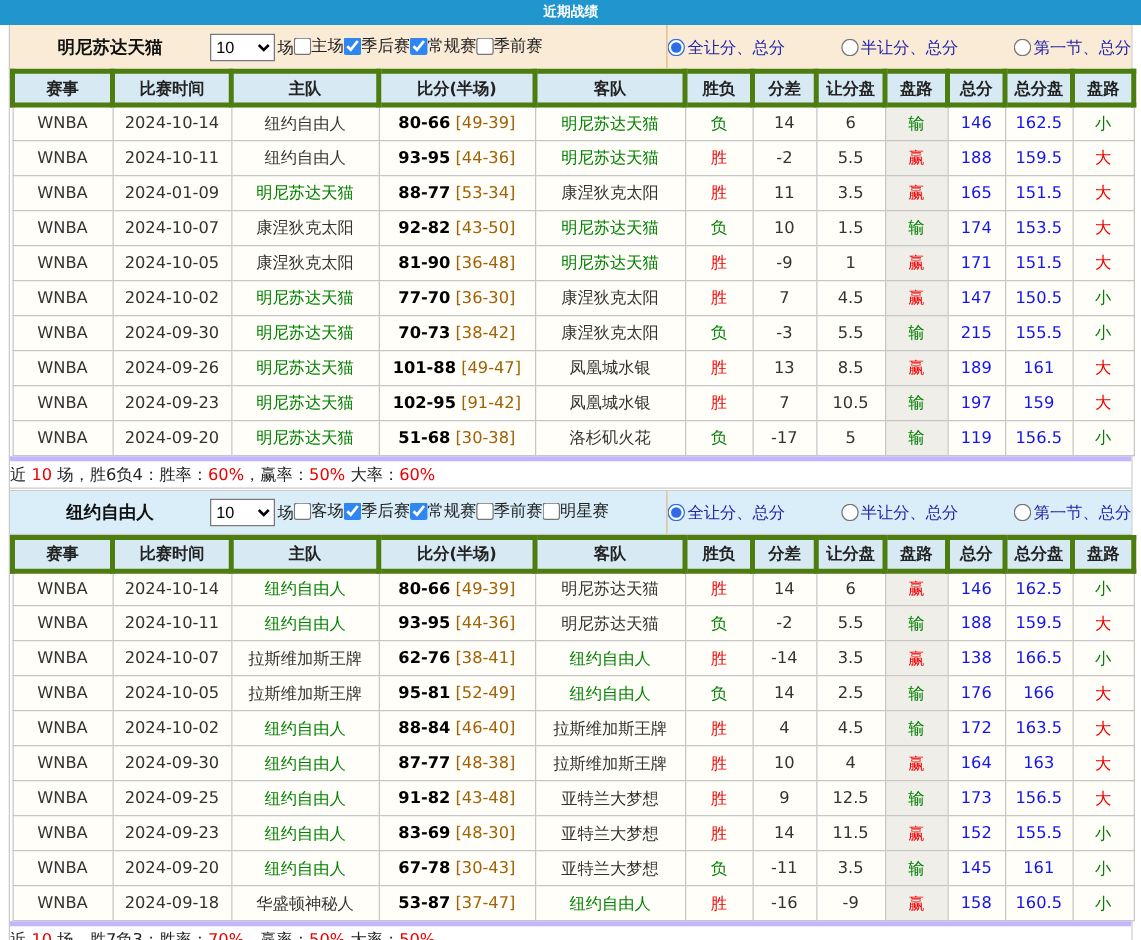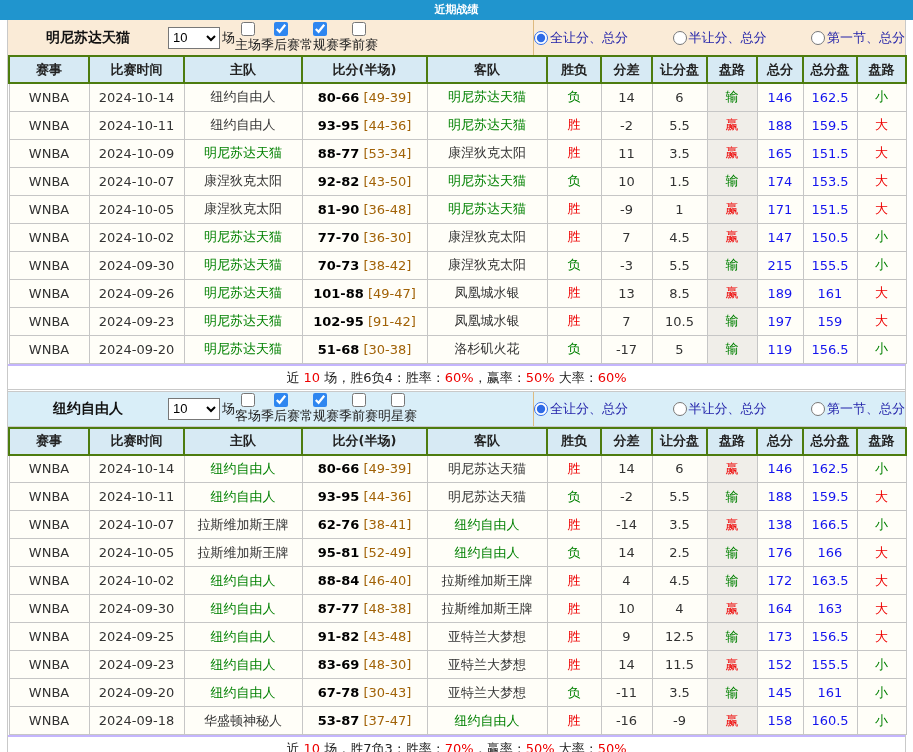--- a/index.html
+++ b/index.html
@@ -9,39 +9,39 @@
     font-weight: bold; text-align: center; line-height: 20px; }
   .wrap { margin: 0 7px; border: 1px solid #c9c9c9; border-top: none; background: #fff; }
   .filterbar { display: flex; align-items: center; height: 35px; font-size: 13px; }
   .filterbar.cream { background: #faebd7; }
   .filterbar.blue  { background: #d9eef8; }
   .filter-left { flex: 0 0 526px; display: flex; align-items: center; height: 100%;
     border-right: 1px solid #ddba80; }
   .team-name { width: 160px; text-align: center; font-weight: bold; color: #111; font-size: 14px; }
   .filter-left select { width: 52px; height: 22px; font-size: 13px; margin-right: 2px;
     border: 1px solid #777; background: #fff; }
-  .filter-left label { display: inline-flex; align-items: center; flex-direction: column; }
+  .filter-left label { display: inline-flex; align-items: center; }
   .filter-left input[type=checkbox] { width: 14px; height: 14px; accent-color: #2e86f0; margin: 0; }
   .filter-left .cb-label, .filter-left .suffix { color: #222; }
   .filter-right { flex: 1; display: flex; justify-content: space-between; align-items: center; gap: 4px; }
   .filter-right label { display: inline-flex; align-items: center; color: #2323aa; }
   .filter-right input[type=radio] { width: 14px; height: 14px; accent-color: #2e6be6; margin: 0 2px 0 0; }
   table { border-collapse: collapse; width: 100%; table-layout: fixed; }
-  th { background: #d7eaf4; border: 2px solid #4d7c0f; height: 27px; font-size: 13px;
+  th { background: #d7eaf4; border: 4px solid #4d7c0f; height: 27px; font-size: 13px;
     font-weight: bold; color: #222; text-align: center; }
   td { background: #fffef8; border: 1px solid #c6c6c6; height: 28px; font-size: 13px;
     color: #333; text-align: center; white-space: nowrap; overflow: hidden; }
   td.panlu { background: #f0eee9; }
   td.team.green, .green { color: #008000; }
   .red { color: #ee0000; }
   td.blue-num { color: #1414ee; }
   td.score b { color: #000; font-weight: bold; }
   td.score .half { color: #a16207; }
-  .summary { height: 25px; line-height: 24px; text-align: center; font-size: 13px;
-    color: #222; background: #fff; border-top: 2px solid #c4b5fd; }
+  .summary { height: 25px; line-height: 24px; font-size: 13px;
+    color: #222; background: #fff; border-top: 4px solid #c4b5fd; }
   .section-gap { height: 3px; background: #fff; border-top: 1px solid #c9c9c9;
     border-bottom: 1px solid #c9c9c9; }
   .filterbar.blue { border-bottom: 1px solid #c9c9c9; }
 </style>
 </head>
 <body>
 
 <div class="topbar">近期战绩</div>
 
 <div class="wrap">
@@ -138,21 +138,21 @@
           <td class="red">胜</td>
           <td>-2</td>
           <td>5.5</td>
           <td class="panlu red">赢</td>
           <td class="blue-num">188</td>
           <td class="blue-num">159.5</td>
           <td class="red">大</td>
         </tr>
         <tr>
           <td>WNBA</td>
-          <td>2024-10-09</td>
+          <td>2024-01-09</td>
           <td class="team green">明尼苏达天猫</td>
           <td class="score"><b>88-77</b> <span class="half">[53-34]</span></td>
           <td class="team">康涅狄克太阳</td>
           <td class="red">胜</td>
           <td>11</td>
           <td>3.5</td>
           <td class="panlu red">赢</td>
           <td class="blue-num">165</td>
           <td class="blue-num">151.5</td>
           <td class="red">大</td>

